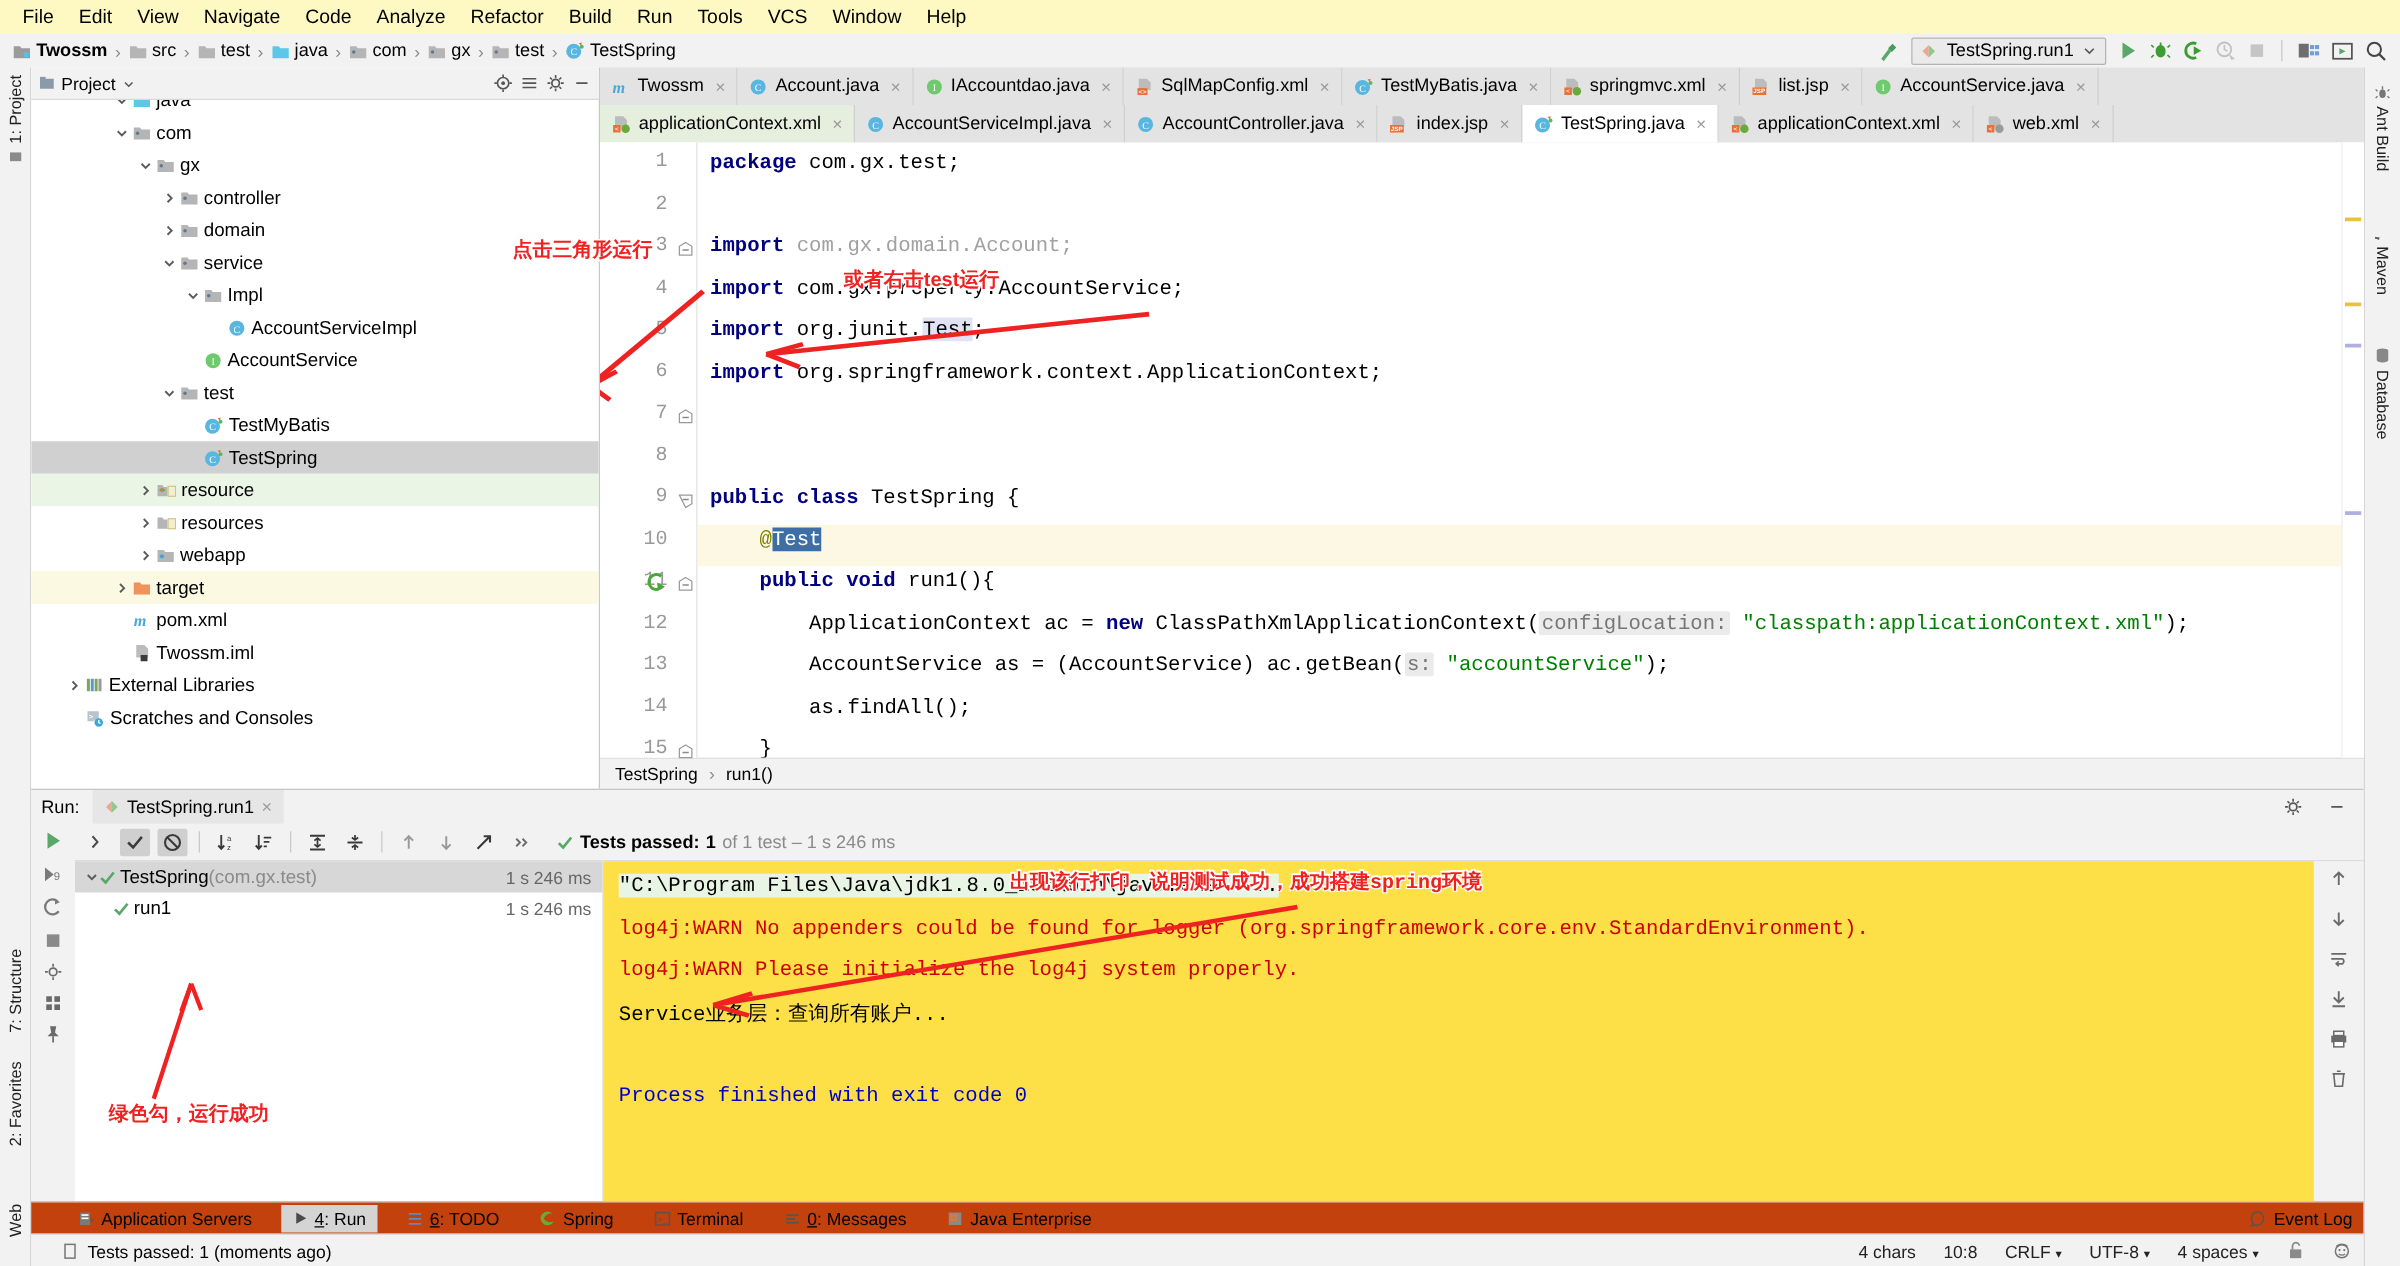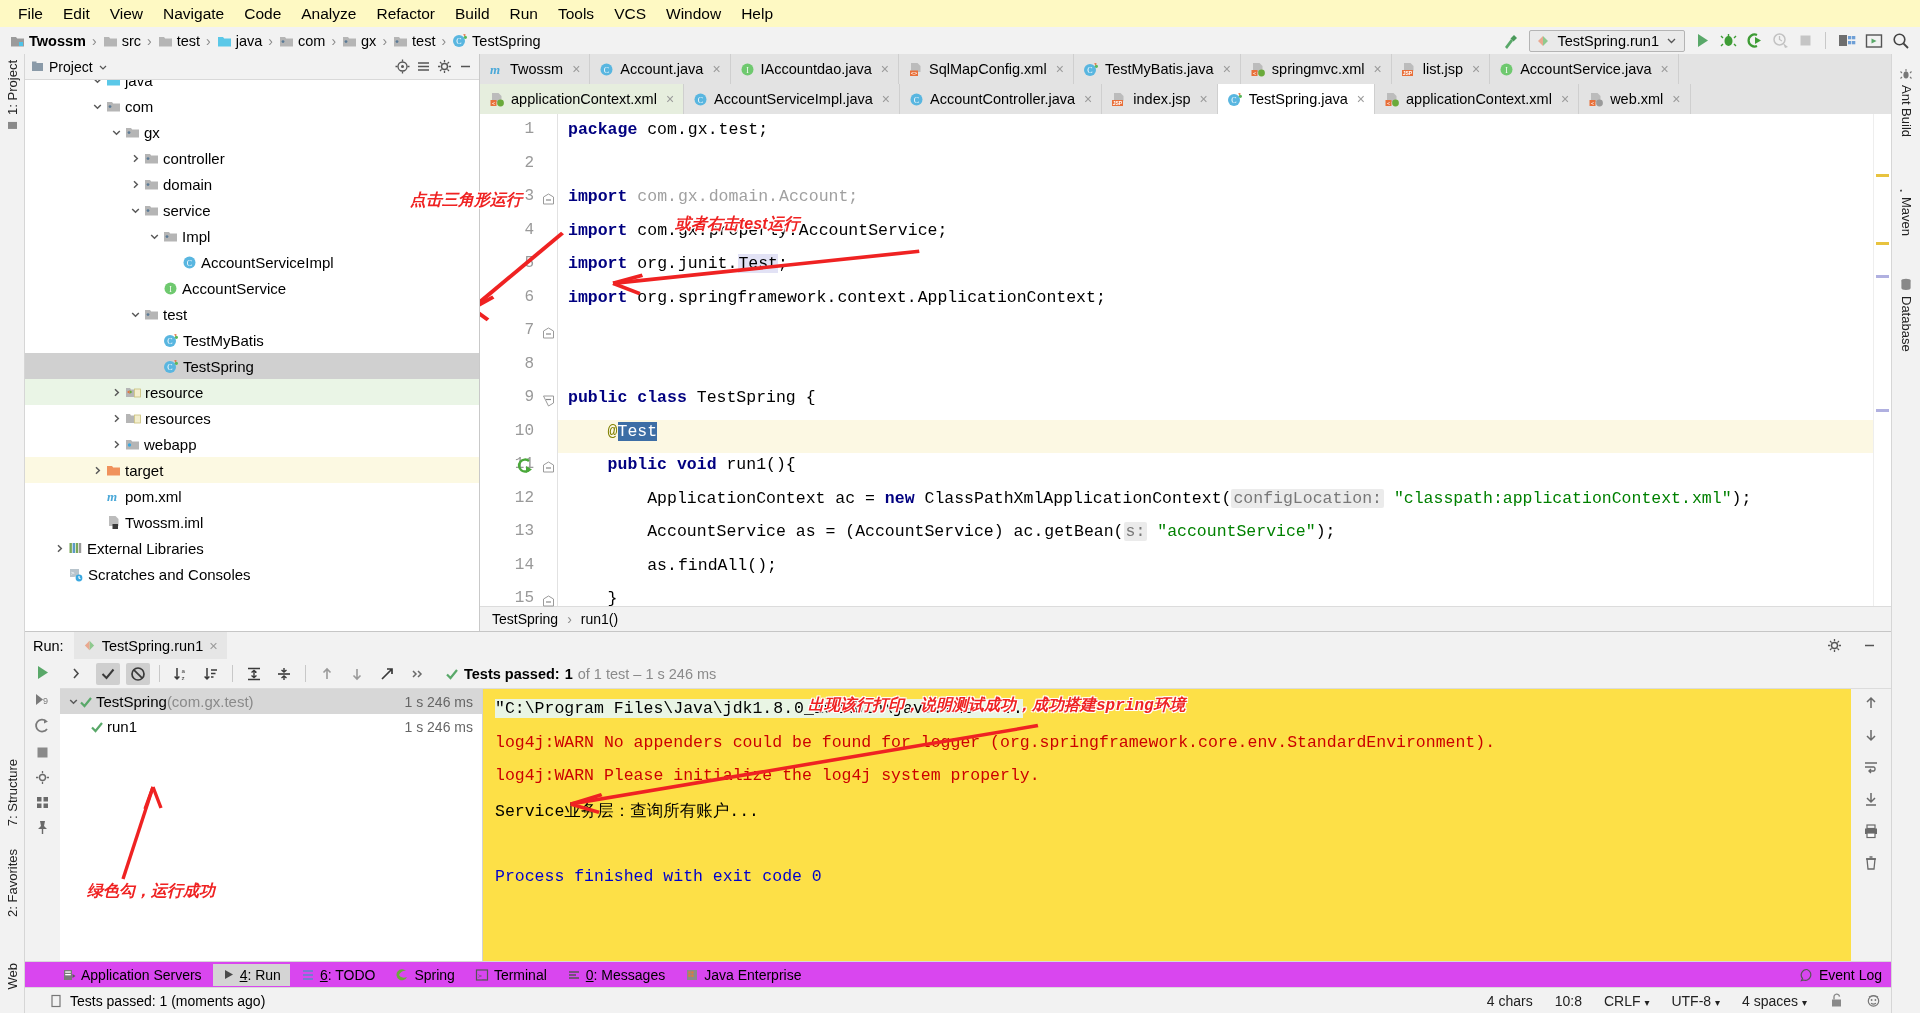--- a/index.html
+++ b/index.html
@@ -80,21 +80,21 @@
   .grey { color:#a0a0a0; }
   .ann { color:#808000; }
   .hint { background:#ebebeb; color:#777; border-radius:2px; padding:0 2px;}
   .selbox { background:#3d6ea5; color:#fff; }
   .lightsel { background:#e2e2f5; }
 
   .breadcrumbbar { height:25px; background:#f2f2f2; display:flex; align-items:center; gap:7px; padding-left:12px; font-size:14px; border-top:1px solid #dcdcdc; flex:none;}
 
   
   .redtext { position:absolute; color:#ef2222; font-weight:bold; font-size:16px; white-space:nowrap;
-             text-shadow: 0 0 2px #fff, 1px 1px 0 #fff, -1px -1px 0 #fff, 1px -1px 0 #fff, -1px 1px 0 #fff; z-index:40;font-style:italic;}
+             text-shadow: 0 0 2px #fff, 1px 1px 0 #fff, -1px -1px 0 #fff, 1px -1px 0 #fff, -1px 1px 0 #fff; z-index:40;}
   .overlay { position:absolute; inset:0; pointer-events:none; z-index:30;}
 
   
   .runpanel { height:330px; flex:none; display:flex; flex-direction:column; background:#f2f2f2; border-top:1px solid #c6c6c6;}
   .runhdr { height:27px; display:flex; align-items:center; gap:10px; padding-left:8px; font-size:14.5px;}
   .runtab { display:flex; align-items:center; gap:6px; background:#e6e6e6; height:27px; padding:0 9px; }
   .runbody { flex:1; display:flex; min-height:0; }
   .runleftbar { width:35px; background:#f2f2f2; display:flex; flex-direction:column; align-items:center; gap:10px; padding-top:5px; flex:none;}
   .runmain { flex:1; display:flex; flex-direction:column; min-width:0; }
   .runtoolbar { height:30px; display:flex; align-items:center; gap:6px; padding-left:6px; background:#f2f2f2; border-bottom:1px solid #dcdcdc;}
@@ -107,21 +107,21 @@
   .ttrow.sel { background:#d7d7d7;}
   .ttime { margin-left:auto; padding-right:9px; color:#666; font-size:14px;}
   .console { flex:1; background:#fde047; position:relative; font-family:"Liberation Mono", monospace; font-size:16.5px; overflow:hidden;}
   .conline { position:absolute; left:12px; white-space:pre; }
   .con-cmd { background:#e9f5e4; color:#000; }
   .con-warn { color:#cc0000; }
   .con-blue { color:#0000cc; }
   .rightgut { width:40px; background:#f2f2f2; flex:none; display:flex; flex-direction:column; align-items:center; gap:16px; padding-top:6px;}
 
   
-  .bottombar { height:26px; display:flex; align-items:center; background:#d946ef; padding-left:28px; gap:2px; flex:none; border-top:1px solid #d8d8d8;}
+  .bottombar { height:26px; display:flex; align-items:center; background:#c2410c; padding-left:28px; gap:14px; flex:none; border-top:1px solid #d8d8d8;}
   .bbtn { display:flex; align-items:center; gap:5px; padding:3px 9px; font-size:14px; white-space:nowrap;}
   .bbtn.on { background:#d4d4d4; }
   .statusbar { height:26px; display:flex; align-items:center; background:#f2f2f2; padding:0 10px 0 24px; font-size:14px; gap:7px; flex:none; border-top:1px solid #dadada;}
   .stat-right { margin-left:auto; display:flex; align-items:center; gap:22px; color:#222;}
   .ul { text-decoration: underline; }
 
   svg { display:block; }
   .ic { display:inline-flex; align-items:center; justify-content:center; }
 </style>
 </head>

